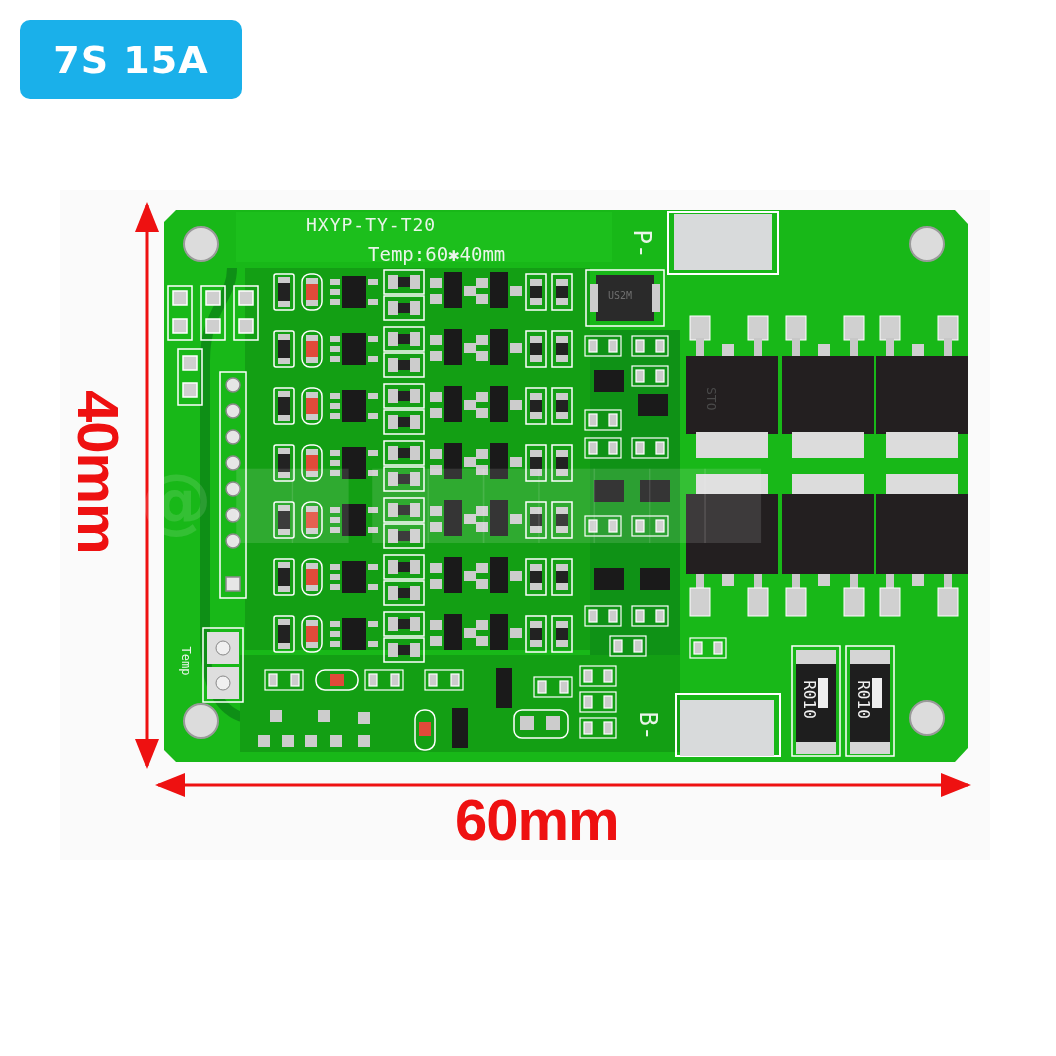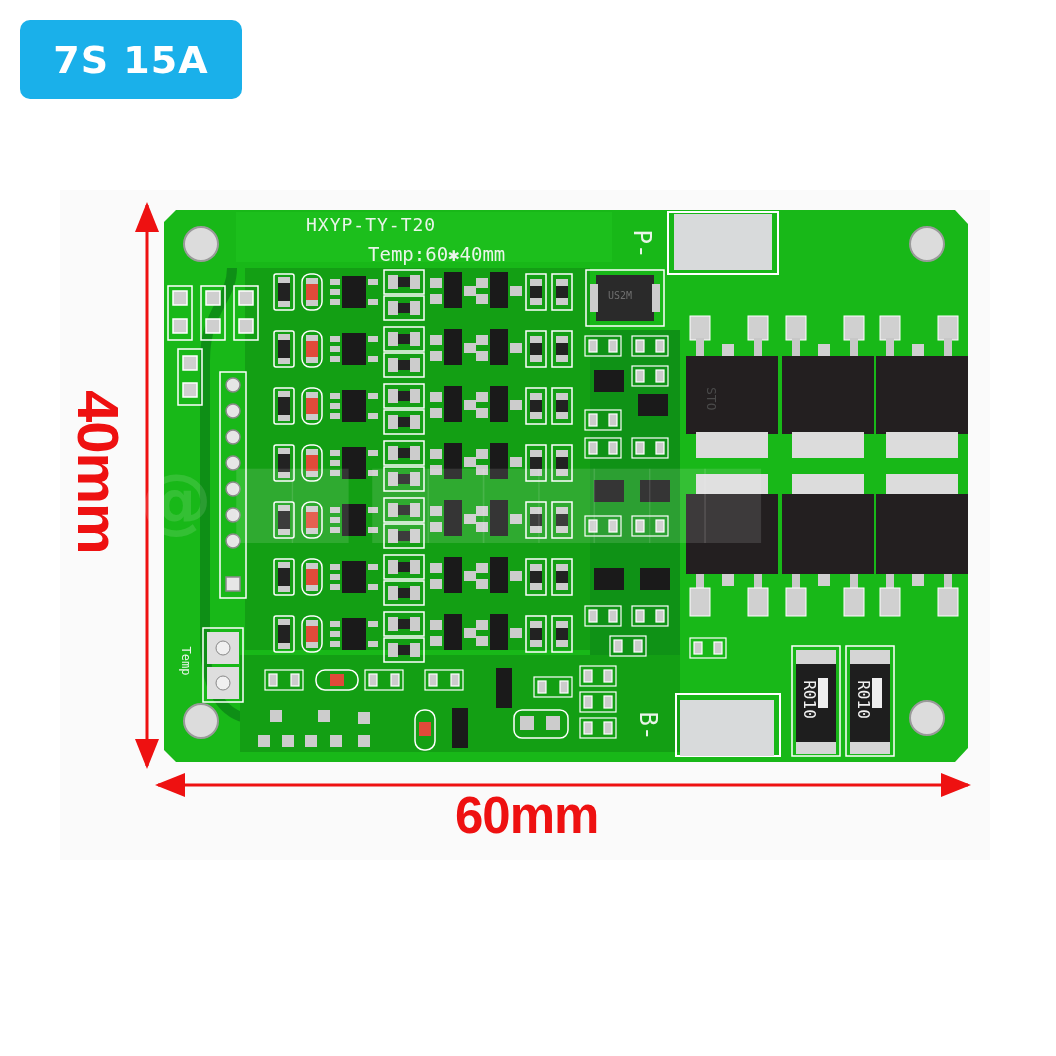--- a/index.html
+++ b/index.html
@@ -1,20 +1,20 @@
 <!DOCTYPE html>
 <html><head>
 <meta charset="utf-8">
 <style>
   html,body{margin:0;padding:0;background:#ffffff;}
   body{width:1056px;height:1056px;position:relative;overflow:hidden;font-family:"DejaVu Sans",sans-serif;}
   .badge{position:absolute;left:20px;top:20px;width:222px;height:79px;background:#1ab0ea;border-radius:10px;color:#fff;font-family:"DejaVu Sans",sans-serif;font-weight:bold;font-size:38px;display:flex;align-items:center;justify-content:center;letter-spacing:1px;}
   .stage{position:absolute;left:0;top:0;width:1056px;height:1056px;}
   .dim-text{position:absolute;color:#ee1111;font-family:"Liberation Sans",sans-serif;font-weight:bold;}
-  .dim-h-text{left:455px;top:786px;font-size:51px;letter-spacing:-1px;}
+  .dim-h-text{left:455px;top:786px;font-size:58px;letter-spacing:-1px;}
   .dim-v-text{left:72px;top:390px;font-size:58px;transform-origin:0 0;transform:translate(60px,0) rotate(90deg);letter-spacing:-1px;}
   .silk{position:absolute;color:#e9f5e9;font-family:"DejaVu Sans Mono",monospace;}
 </style>
 </head>
 <body>
 
 <div class="stage">
 <svg width="1056" height="1056" viewBox="0 0 1056 1056" xmlns="http://www.w3.org/2000/svg">
   <defs>
     <marker id="arrowR" markerWidth="10" markerHeight="10" refX="9" refY="5" orient="auto">

